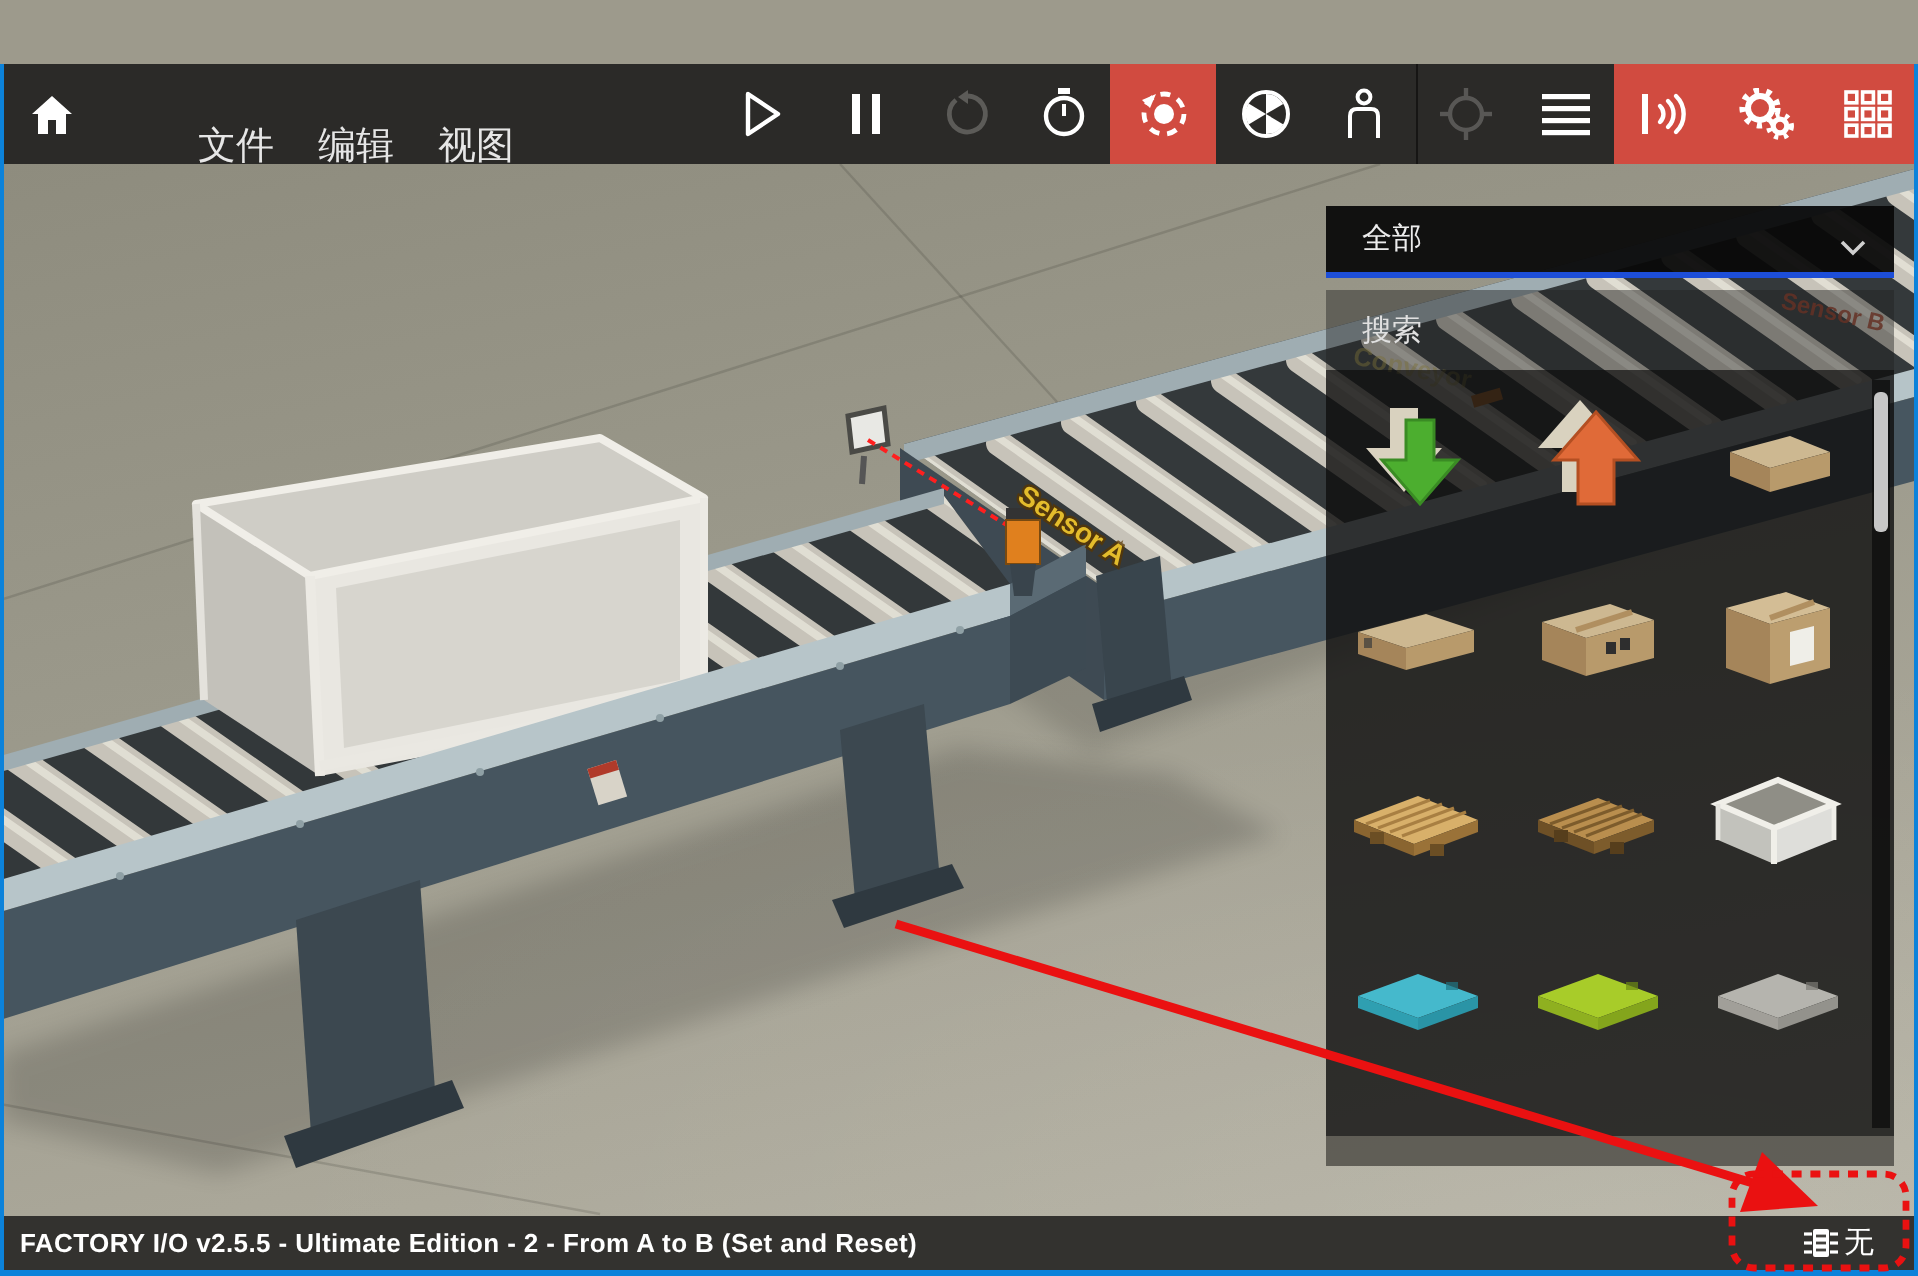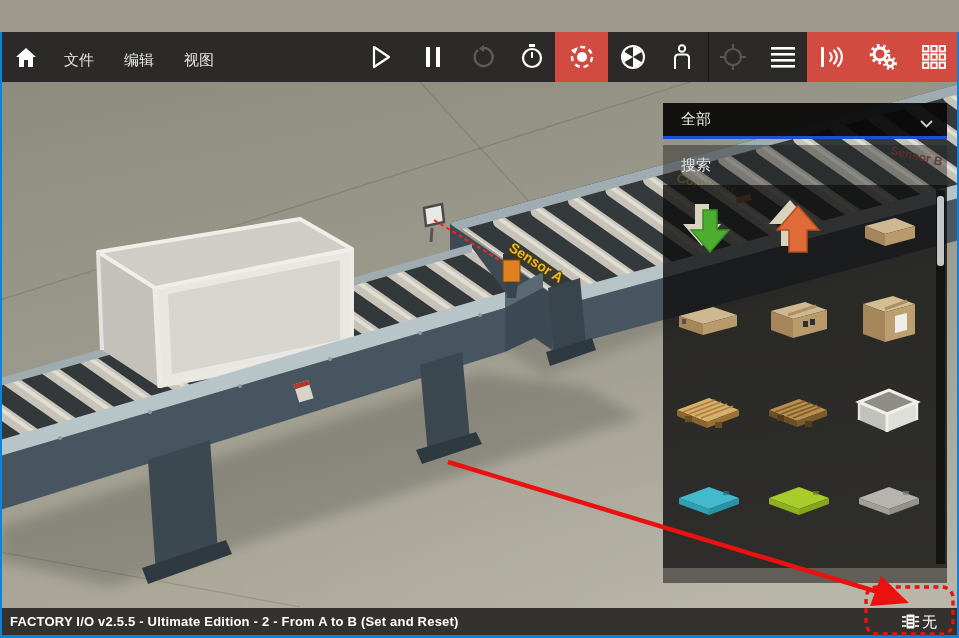--- a/index.html
+++ b/index.html
@@ -10,22 +10,22 @@
   .titlebar .logo{position:absolute;left:10px;top:7px;}
   .titlebar .title{position:absolute;left:32px;top:0;height:32px;line-height:32px;
     color:#fff;font-size:13px;}
   .winbtn{position:absolute;top:0;width:46px;height:32px;background:none;border:none;
     color:#fff;font-size:13px;line-height:32px;text-align:center;padding:0;cursor:pointer;}
   
   .toolbar{position:absolute;left:0;top:32px;width:959px;height:50px;background:#2b2a28;z-index:30;}
   .tbtn{position:absolute;top:0;height:50px;width:44px;display:flex;align-items:center;
     justify-content:center;background:none;border:none;padding:0;cursor:pointer;}
   .tbtn.red{background:#d14b40;}
-  .menu{position:absolute;top:3px;height:50px;width:44px;display:flex;align-items:center;
-    justify-content:center;color:#e6e6e6;font-size:15px;cursor:pointer;}
+  .menu{position:absolute;top:16px;height:50px;width:44px;display:flex;align-items:center;
+    justify-content:center;color:#e6e6e6;font-size:19px;cursor:pointer;margin-left:39px;}
   .tb-divider{position:absolute;top:0;height:50px;width:1px;background:#161514;}
   .redzone{position:absolute;top:0;left:807px;width:152px;height:50px;background:#d14b40;}
   
   .viewport{position:absolute;left:0;top:82px;width:959px;height:526px;z-index:1;cursor:crosshair;
     background:
       radial-gradient(120% 90% at 85% 100%, rgba(255,255,250,.10), rgba(0,0,0,0) 60%),
       linear-gradient(168deg,#8e8c7e 0%,#9b998b 40%,#aaa799 75%,#b4b1a3 100%);}
   .viewport svg{position:absolute;left:0;top:0;}
   
   .panel-row-filter{position:absolute;left:663px;top:103px;width:284px;height:36px;

